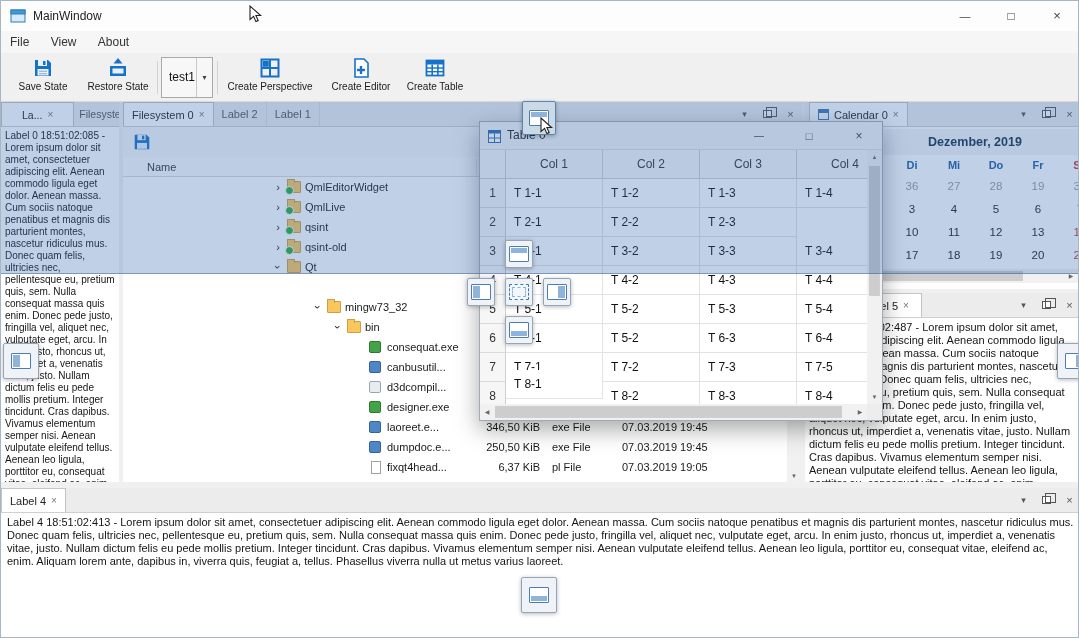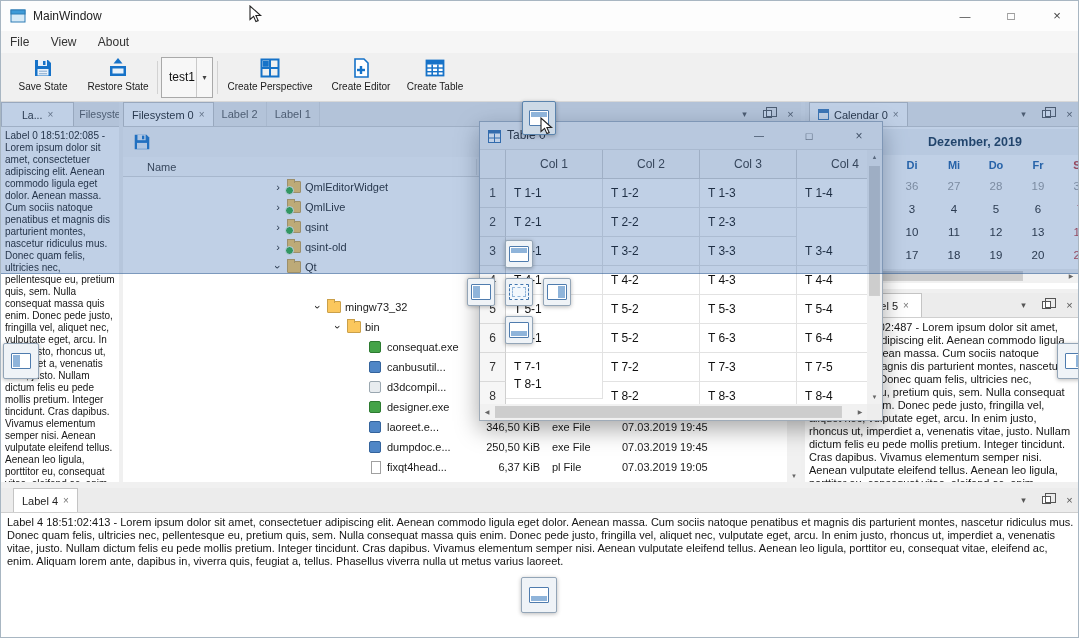--- a/index.html
+++ b/index.html
@@ -406,21 +406,21 @@
         </span>
       <span class="pbtn" style="font-size:11px">×</span>
     </div>
     <div class="pc">
         <div class="lbltxt txtM">Label 5 18:51:02:487 - Lorem ipsum dolor sit amet, consectetuer adipiscing elit. Aenean commodo ligula eget dolor. Aenean massa. Cum sociis natoque penatibus et magnis dis parturient montes, nascetur ridiculus mus. Donec quam felis, ultricies nec, pellentesque eu, pretium quis, sem. Nulla consequat massa quis enim. Donec pede justo, fringilla vel, aliquet nec, vulputate eget, arcu. In enim justo, rhoncus ut, imperdiet a, venenatis vitae, justo. Nullam dictum felis eu pede mollis pretium. Integer tincidunt. Cras dapibus. Vivamus elementum semper nisi. Aenean vulputate eleifend tellus. Aenean leo ligula, porttitor eu, consequat vitae, eleifend ac, enim. Aliquam lorem ante, dapibus in, viverra quis, feugiat a, tellus. Phasellus viverra nulla ut metus varius laoreet.</div>
       </div>
   </div>
 
   <div class="a panel" style="left:0;top:487px;width:1079px;height:151px">
     <div class="tabs">
-      <div class="tab act" style="margin-left:12px">
+      <div class="tab act" style="margin-left:0">
           <span>Label 4</span>
           <span class="x">×</span>
         </div>
     </div>
     <div class="pbtns">
       <span class="pbtn">▾</span>
       <span class="pbtn">
           <i class="dt"></i>
         </span>
       <span class="pbtn" style="font-size:11px">×</span>

